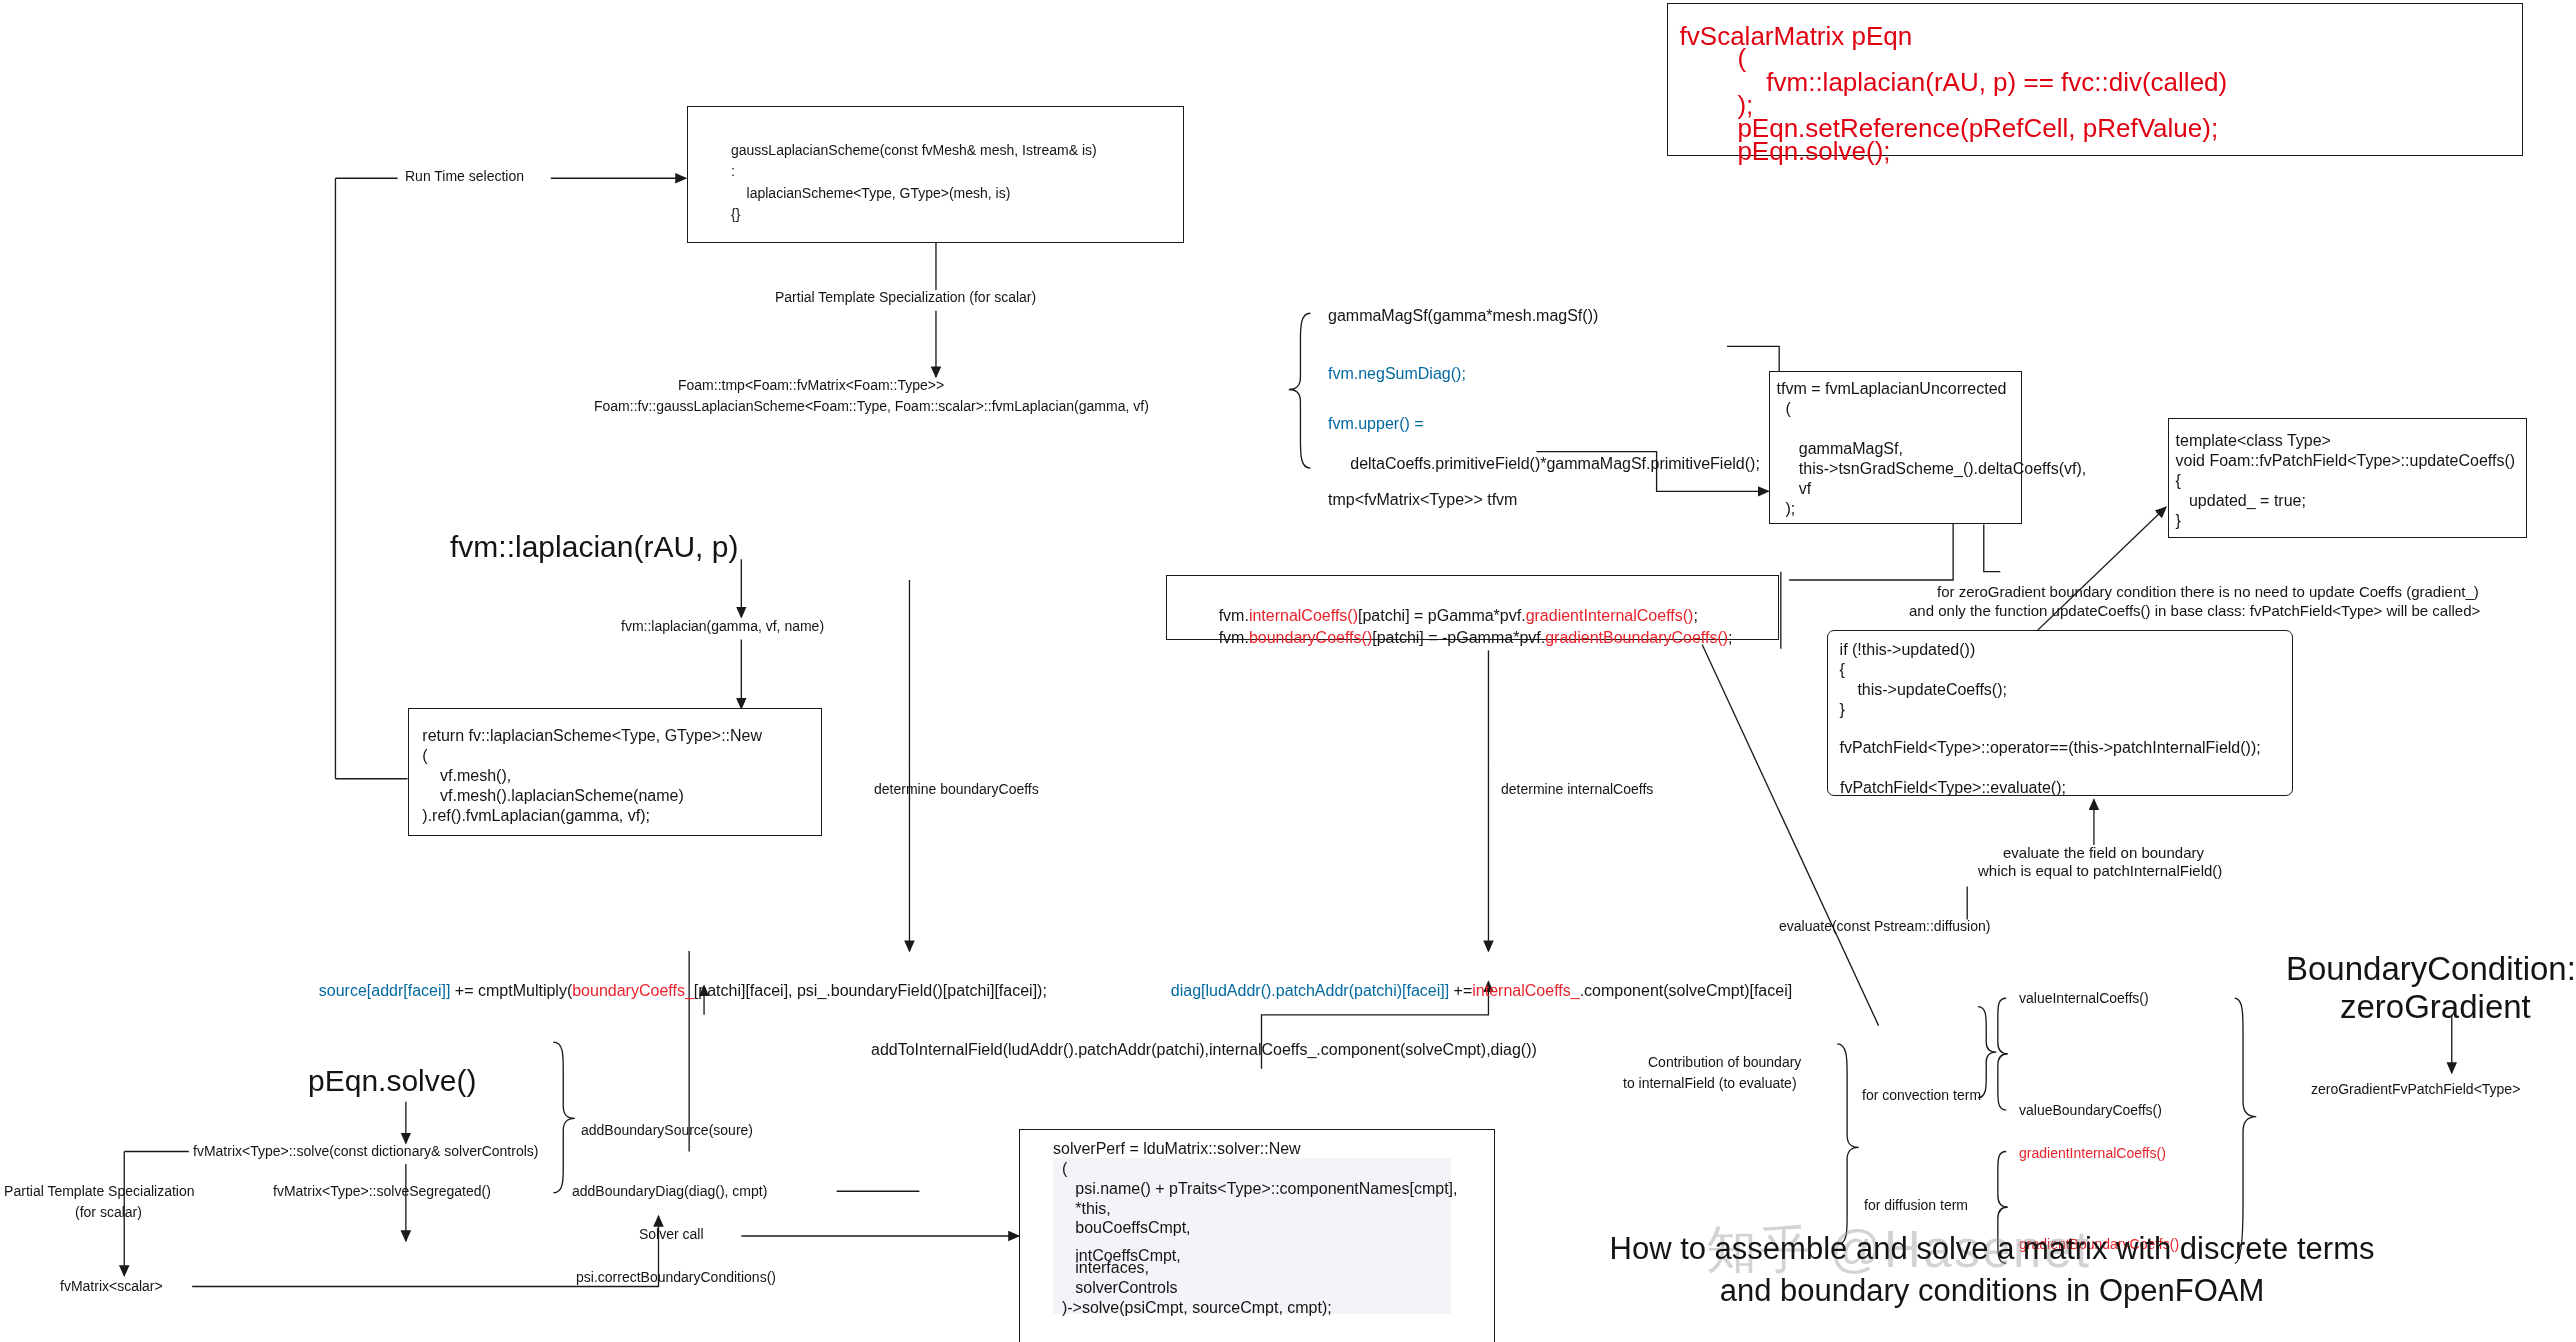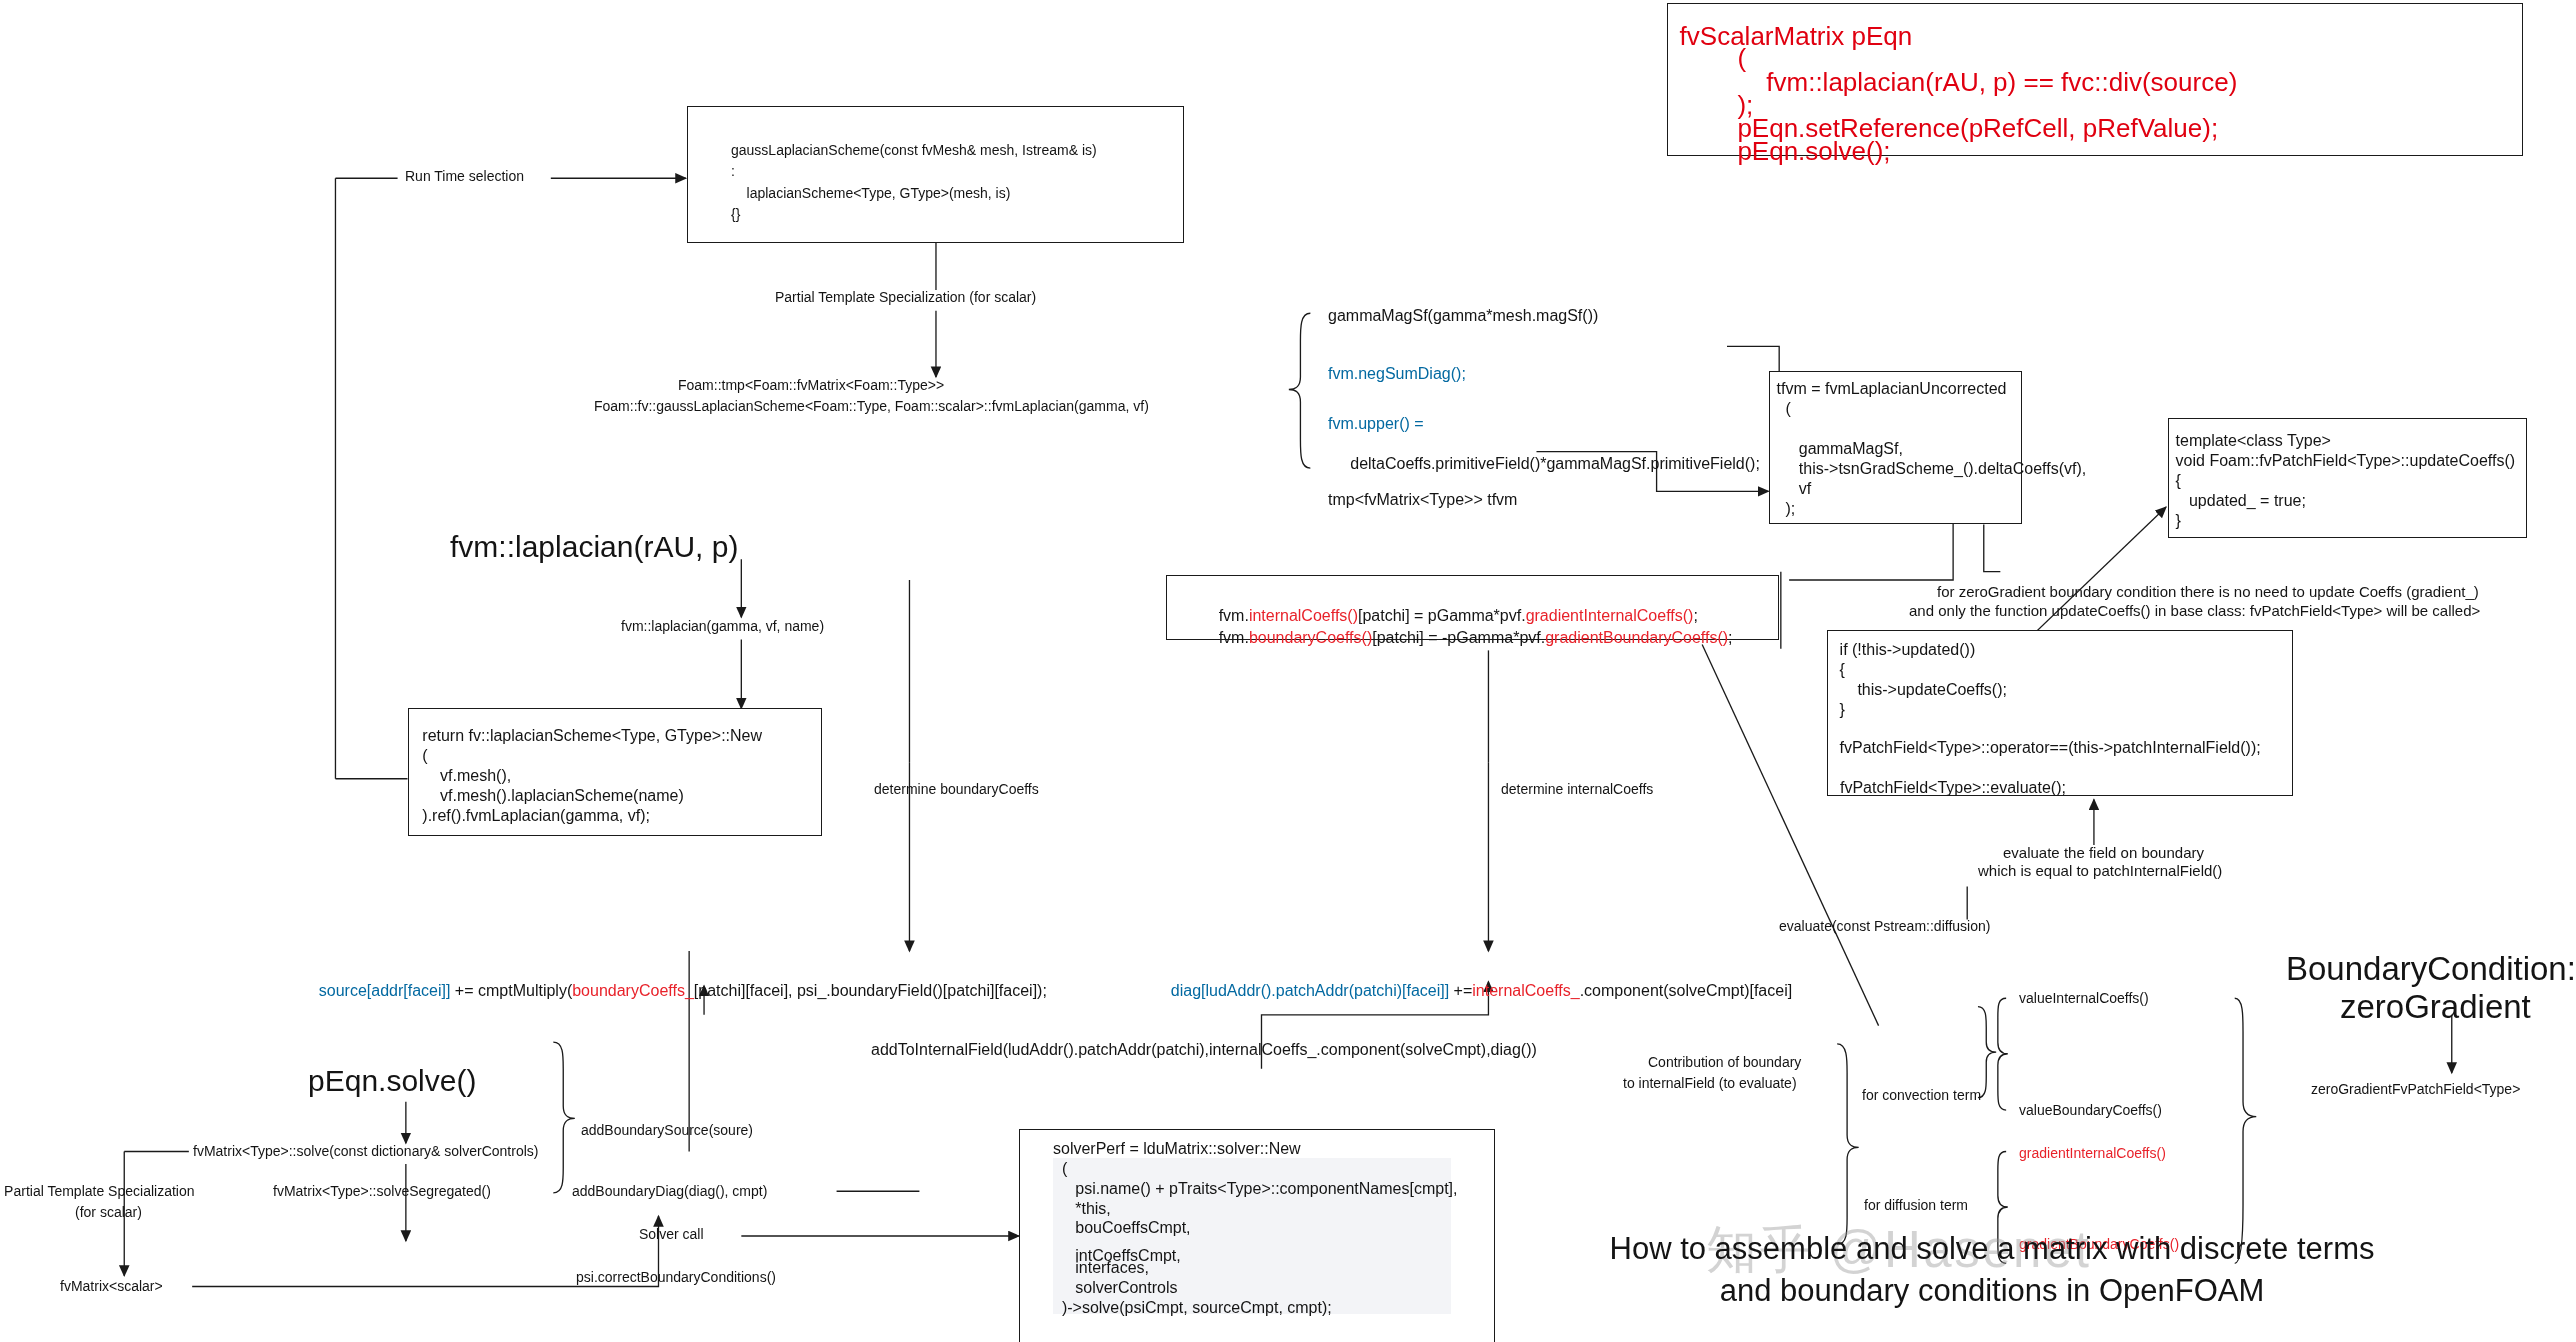--- a/index.html
+++ b/index.html
@@ -109,21 +109,21 @@
 
       <path d="M2960,1225 L2960,1295" marker-end="url(#ah)"></path>
 
       <path d="M2085,418 L2085,418"></path>
     </g>
   </svg>
 
   <div class="box" style="left:1667px;top:3.3px;width:856px;height:153px;">
     <div class="hdr-red" style="position:absolute;left:11.6px;top:13.3px;">fvScalarMatrix pEqn</div>
     <div class="hdr-red" style="position:absolute;left:11.6px;top:36px;">        (</div>
-    <div class="hdr-red" style="position:absolute;left:11.6px;top:60px;">            fvm::laplacian(rAU, p) == fvc::div(source)</div>
+    <div class="hdr-red" style="position:absolute;left:11.6px;top:60px;">            fvm::laplacian(rAU, p) == fvc::div(called)</div>
     <div class="hdr-red" style="position:absolute;left:11.6px;top:83px;">        );</div>
     <div class="hdr-red" style="position:absolute;left:11.6px;top:106px;">        pEqn.setReference(pRefCell, pRefValue);</div>
     <div class="hdr-red" style="position:absolute;left:11.6px;top:129px;">        pEqn.solve();</div>
   </div>
 
   <div class="box" style="left:687px;top:106px;width:497px;height:137px;">
     <div class="code sm2" style="position:absolute;left:43px;top:35px;">gaussLaplacianScheme(const fvMesh&amp; mesh, Istream&amp; is)</div>
     <div class="code sm2" style="position:absolute;left:43px;top:56px;">:</div>
     <div class="code sm2" style="position:absolute;left:43px;top:78px;">    laplacianScheme&lt;Type, GType&gt;(mesh, is)</div>
     <div class="code sm2" style="position:absolute;left:43px;top:99px;">{}</div>
@@ -178,21 +178,21 @@
 
   <div class="box" style="left:1166px;top:575px;width:613px;height:65px;">
     <div class="code sm" style="position:absolute;left:25px;top:13.3px;">
       <span>fvm.</span><span class="dkred">internalCoeffs()</span><span>[patchi] = pGamma*pvf.</span><span class="dkred">gradientInternalCoeffs()</span><span>;</span>
     </div>
     <div class="code sm" style="position:absolute;left:25px;top:35px;">
       <span>fvm.</span><span class="dkred">boundaryCoeffs()</span><span>[patchi] = -pGamma*pvf.</span><span class="dkred">gradientBoundaryCoeffs()</span><span>;</span>
     </div>
   </div>
 
-  <div class="box" style="left:1827px;top:630px;width:466px;height:166px;">
+  <div class="box" style="left:1827px;top:630px;width:466px;height:166px;border-radius:7px;">
     <div class="code sm" style="position:absolute;left:11.6px;top:10px;">if (!this-&gt;updated())</div>
     <div class="code sm" style="position:absolute;left:11.6px;top:30px;">{</div>
     <div class="code sm" style="position:absolute;left:11.6px;top:50px;">    this-&gt;updateCoeffs();</div>
     <div class="code sm" style="position:absolute;left:11.6px;top:70px;">}</div>
     <div class="code sm" style="position:absolute;left:11.6px;top:108px;">fvPatchField&lt;Type&gt;::operator==(this-&gt;patchInternalField());</div>
     <div class="code sm" style="position:absolute;left:12px;top:128px;margin-top:20px;">fvPatchField&lt;Type&gt;::evaluate();</div>
   </div>
 
   <div class="t sm2" style="left:874px;top:781px;">determine boundaryCoeffs</div>
   <div class="t sm2" style="left:1501px;top:781px;">determine internalCoeffs</div>

